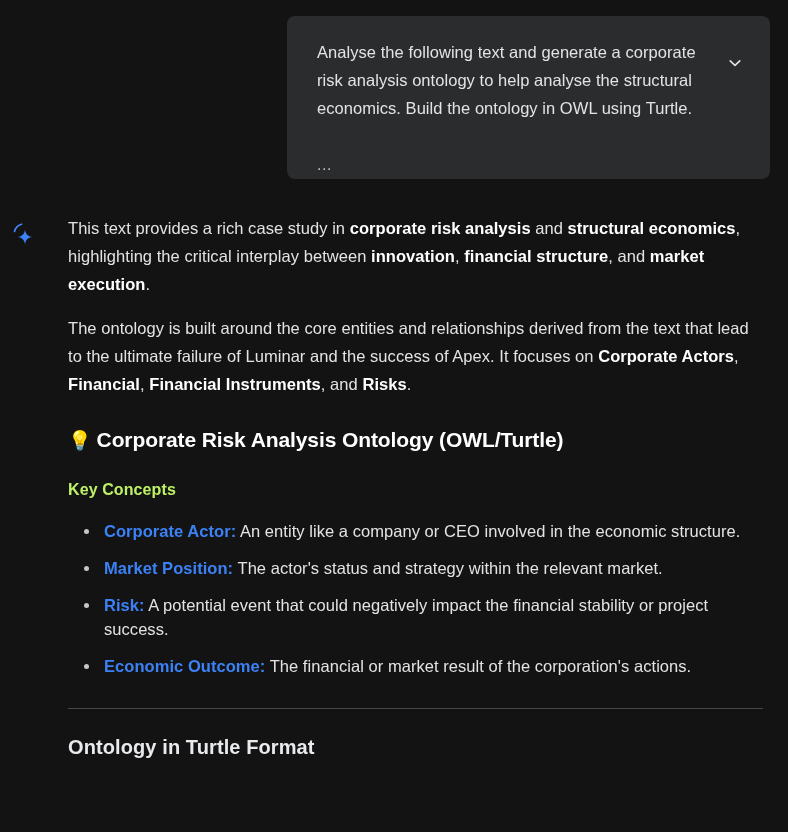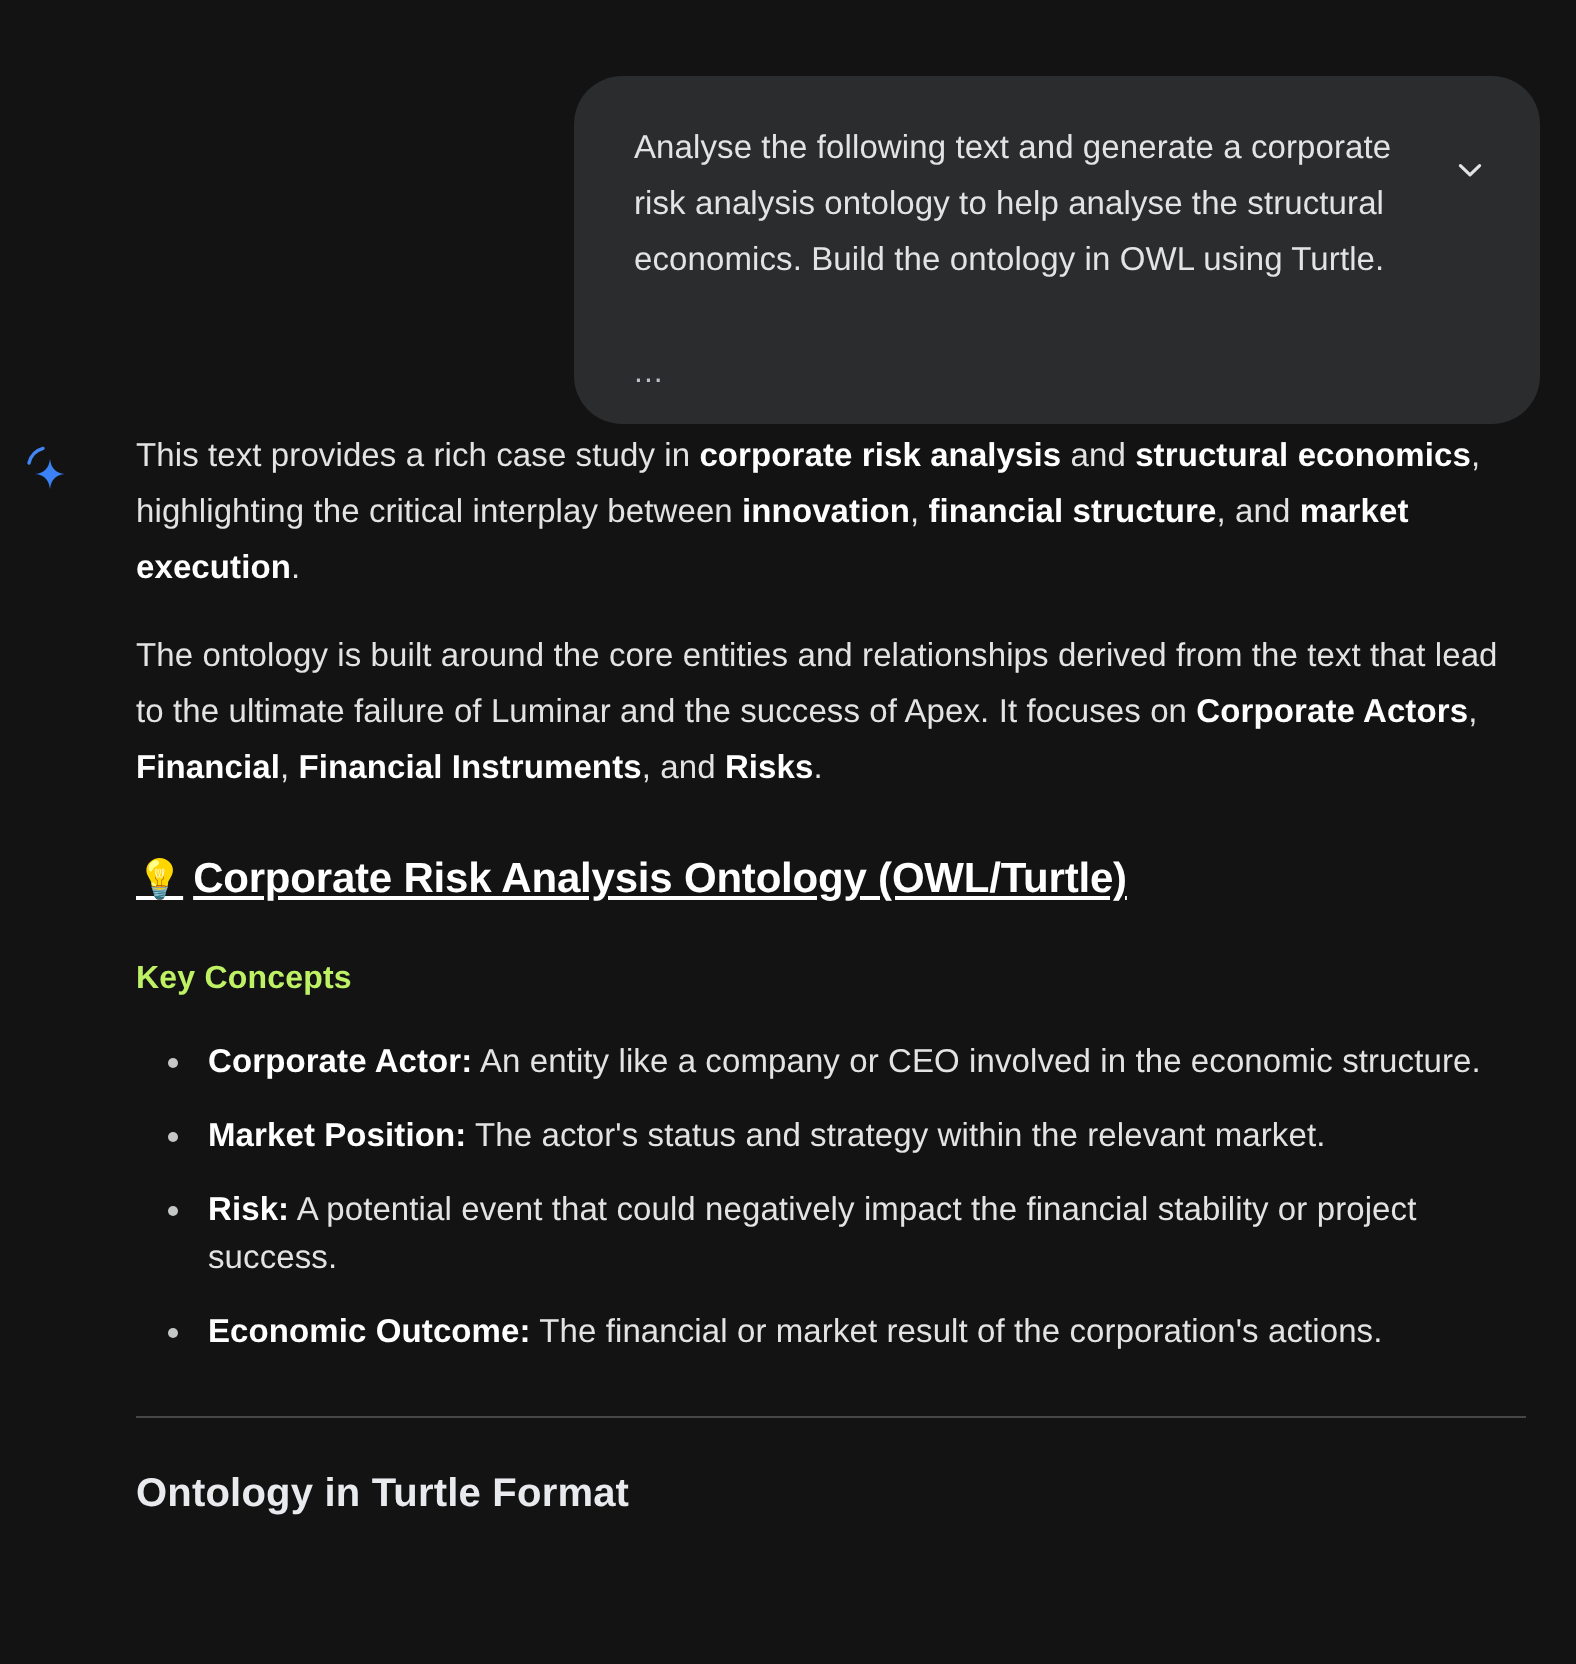--- a/index.html
+++ b/index.html
@@ -35,25 +35,24 @@
     display: flex;
     justify-content: flex-end;
     padding-right: 18px;
   }
 
   .prompt-bubble {
     position: relative;
     width: 483px;
     min-height: 163px;
     background: #2b2c2e;
-    border-radius: 24px;
-    padding: 22px 56px 20px 30px;
+    border-radius: 8px;
+    padding: 22px 56px 9px 30px;
     display: flex;
     flex-direction: column;
-    margin-top: 22px;
   }
 
   .prompt-text {
     color: #e3e3e3;
     font-size: 16.5px;
     line-height: 28px;
     letter-spacing: 0.05px;
     white-space: pre-wrap;
     margin: 0;
   }
@@ -122,21 +121,20 @@
     color: #ffffff;
   }
 
   h2.section-title {
     margin: 27px 0 0 0;
     color: #ffffff;
     font-size: 21px;
     line-height: 30px;
     font-weight: 700;
     letter-spacing: -0.1px;
-    text-decoration: underline;
   }
 
   h2.section-title .emoji {
     font-family: "DejaVu Sans", sans-serif;
     font-size: 19px;
     margin-right: 5px;
   }
 
   h3.sub-title {
     margin: 23px 0 0 0;
@@ -171,21 +169,21 @@
     left: 16px;
     top: 10px;
     width: 5px;
     height: 5px;
     border-radius: 50%;
     background: #c4c7c5;
   }
 
   ul.concept-list li .term {
     font-weight: 700;
-    color: #ffffff;
+    color: #3b82f6;
   }
 
   hr.divider {
     border: none;
     border-top: 1px solid #444746;
     margin: 30px 0 0 0;
     width: 695px;
   }
 
   h3.turtle-title {

